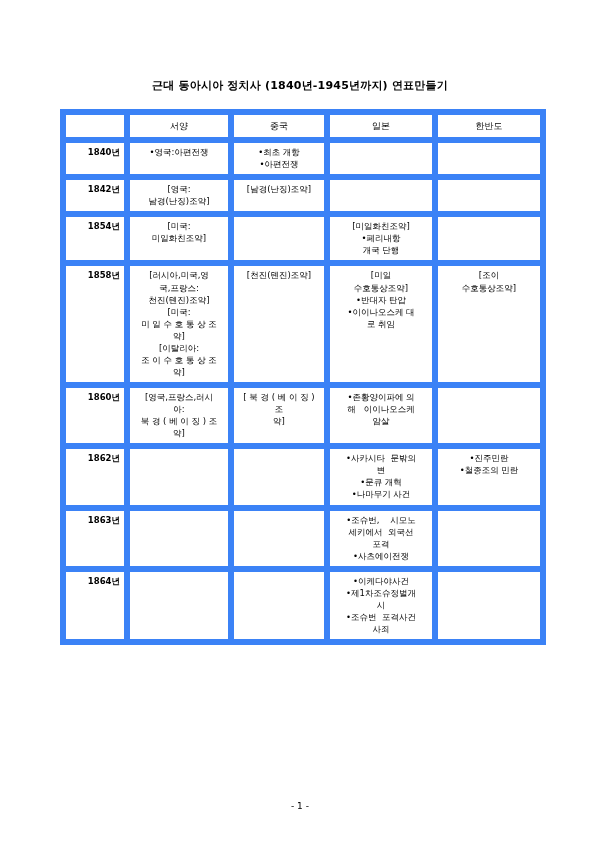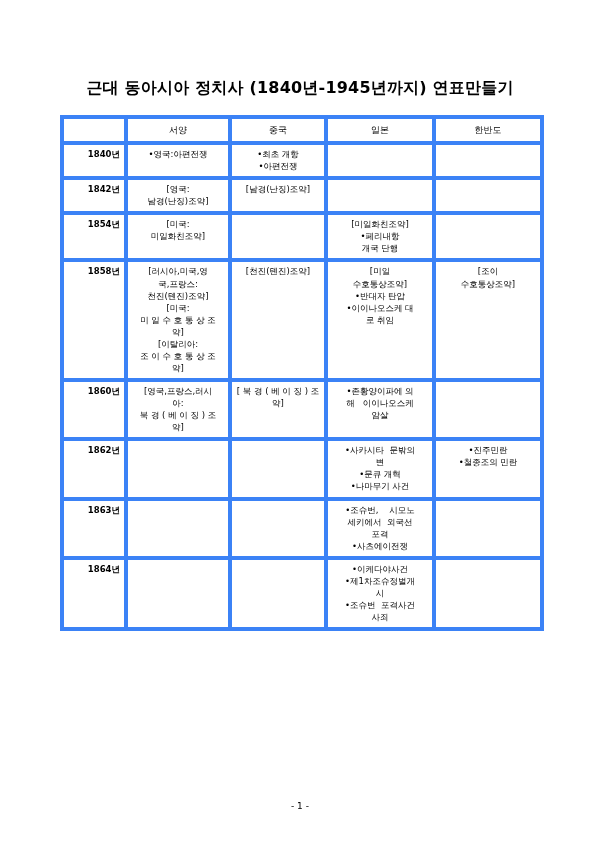--- a/index.html
+++ b/index.html
@@ -17,34 +17,34 @@
   }
   .page {
     width: 600px;
     height: 849px;
     box-sizing: border-box;
     padding: 78px 60px 0 60px;
     position: relative;
   }
   .doc-title {
     text-align: center;
-    font-size: 16px;
+    font-size: 11px;
     font-weight: bold;
     letter-spacing: 0.2px;
     margin-bottom: 16px;
   }
   table.timeline {
     border-collapse: collapse;
     width: 480px;
     table-layout: fixed;
     margin: 0 auto;
   }
   table.timeline th,
   table.timeline td {
-    border: 4px solid #3b82f6;
+    border: 6px solid #3b82f6;
     vertical-align: top;
     padding: 3px 4px 4px 4px;
     font-size: 8.5px;
     line-height: 1.42;
   }
   table.timeline thead th {
     text-align: center;
     vertical-align: middle;
     font-weight: normal;
     height: 18px;

